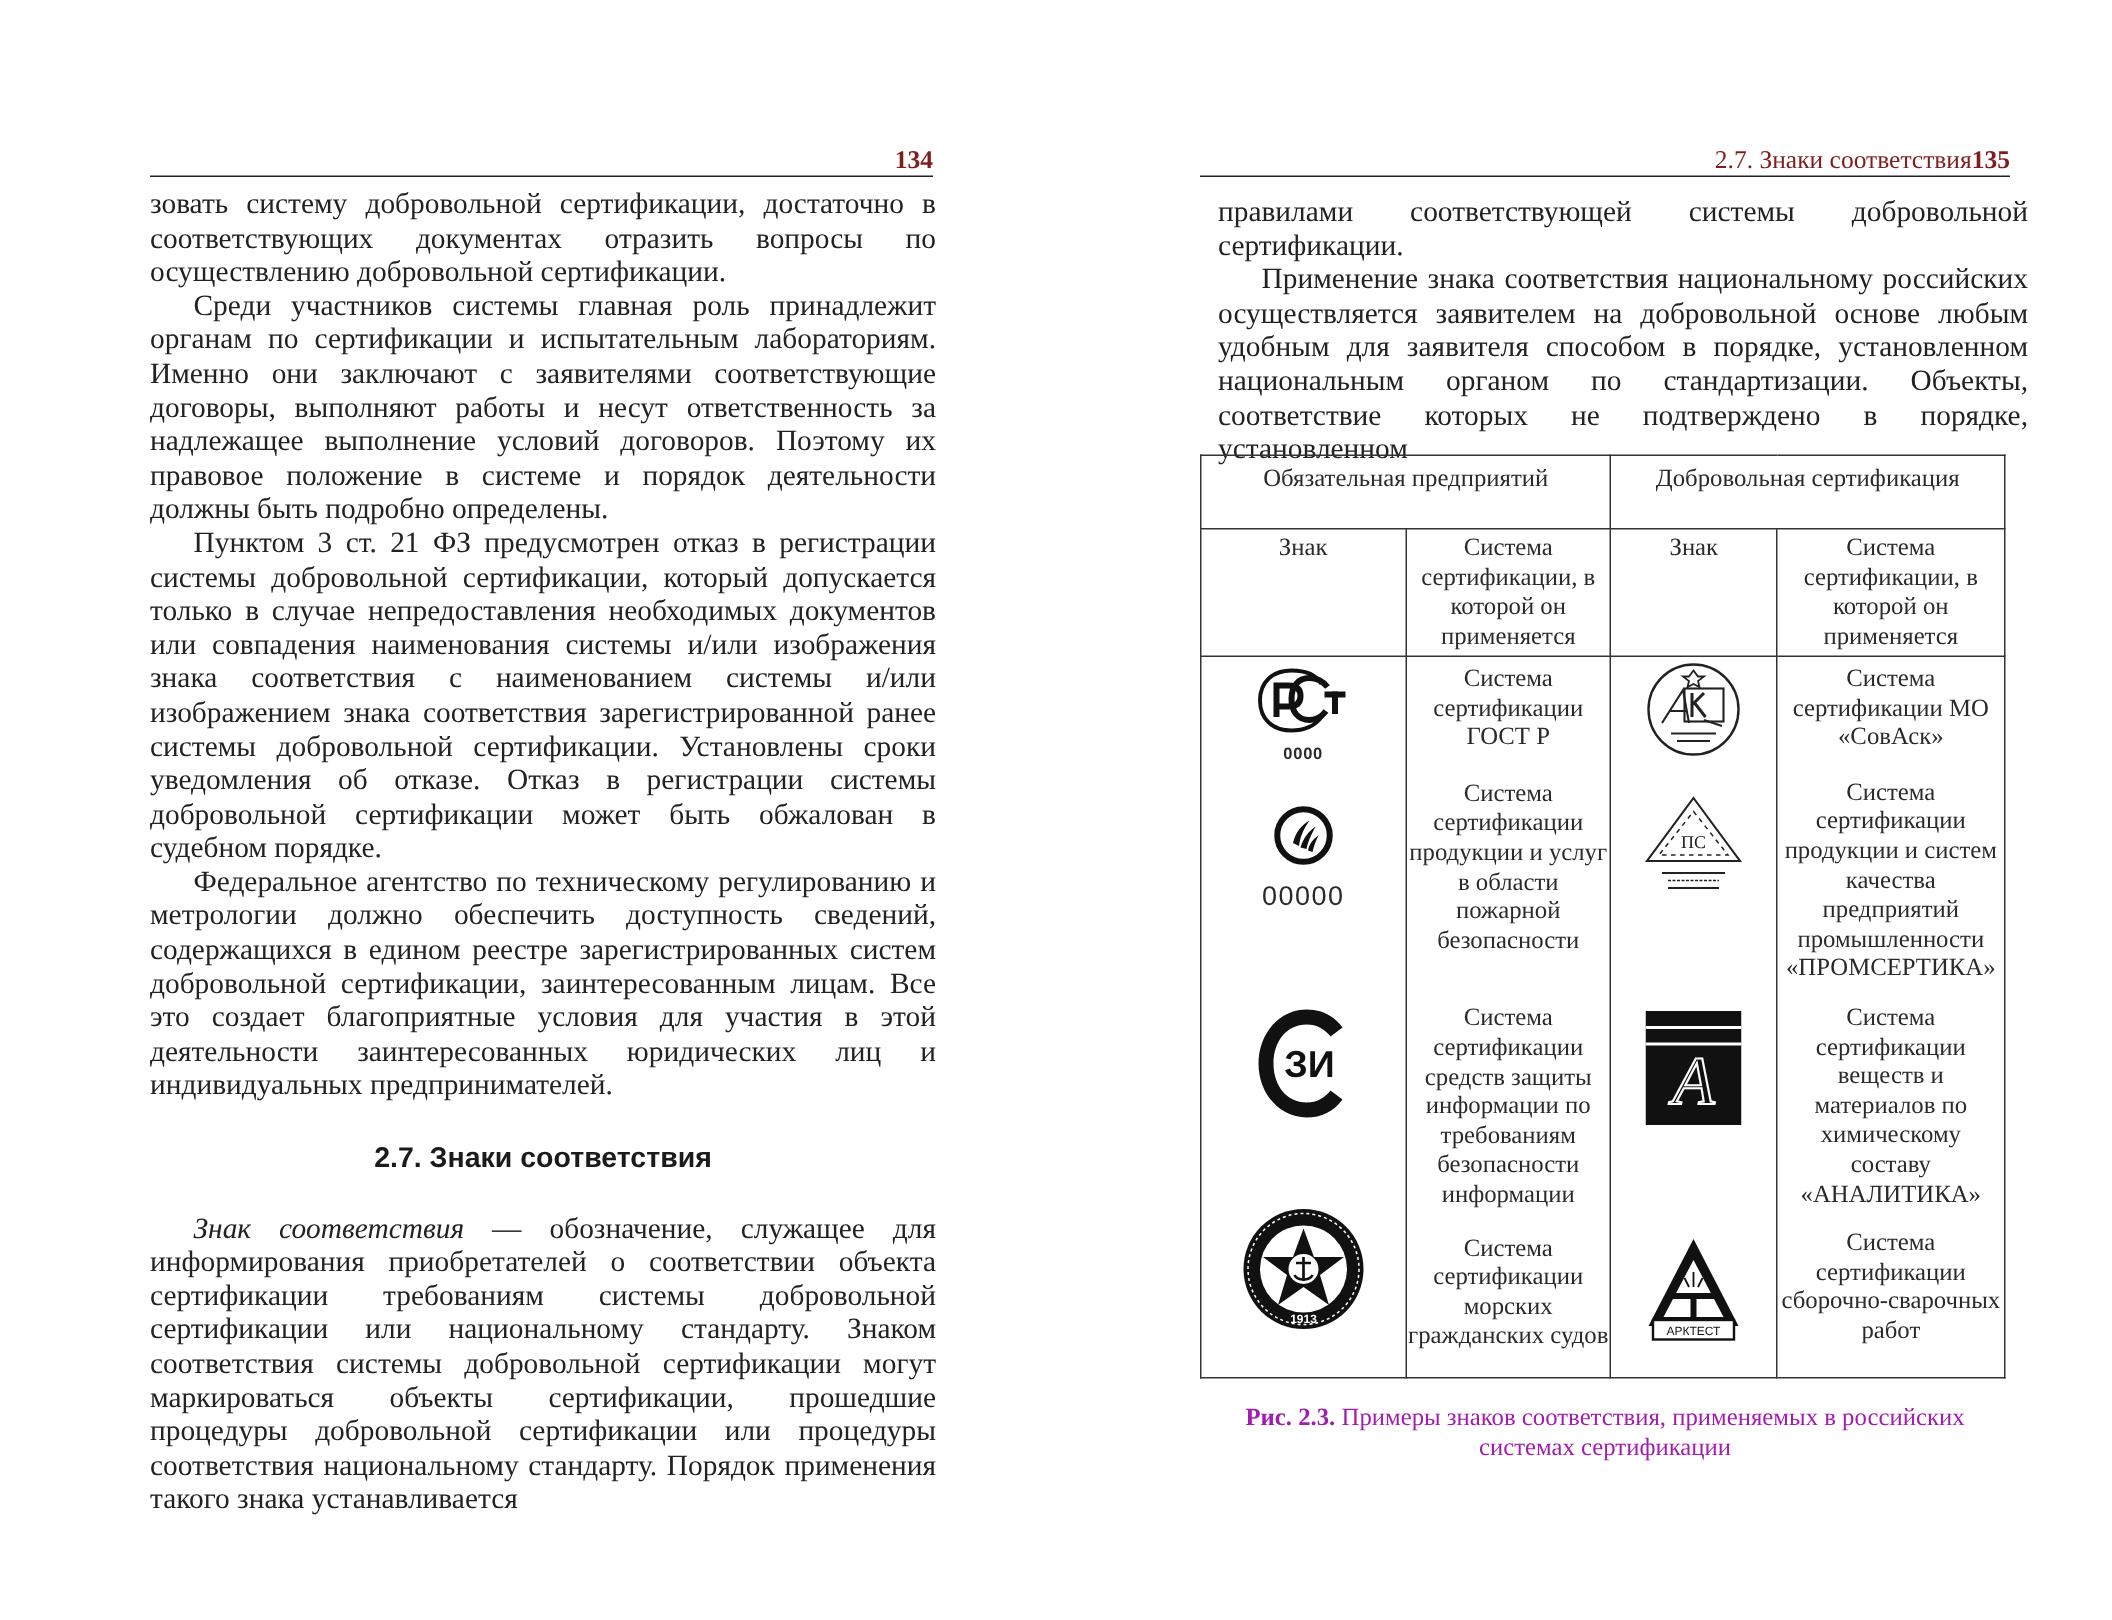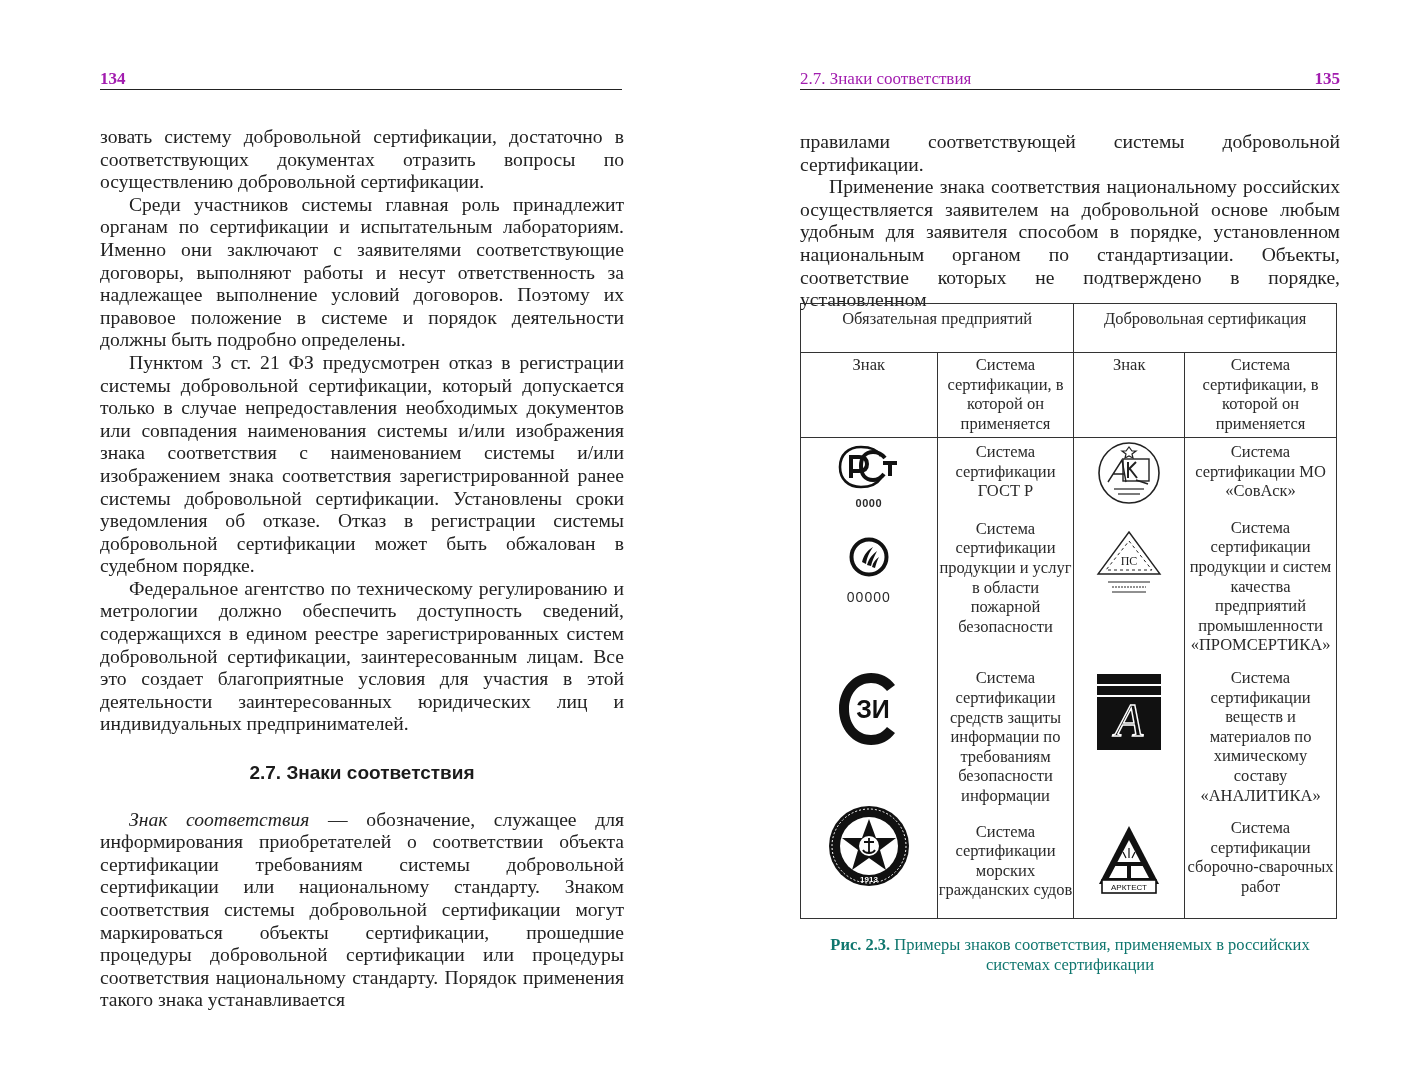--- a/index.html
+++ b/index.html
@@ -4,36 +4,36 @@
 <style>
   * { box-sizing: border-box; margin: 0; padding: 0; }
   html, body { width: 1408px; height: 1080px; background: #ffffff; overflow: hidden; }
   body { position: relative; font-family: "Liberation Serif", serif; color: #1e1e1e; }
 
   .page { position: absolute; top: 0; height: 1080px; }
   .page-left { left: 0; width: 704px; }
   .page-right { left: 704px; width: 704px; }
 
   .running-head {
-    position: absolute; top: 68px; height: 22px;
+    position: absolute; top: 96px; height: 22px;
     border-bottom: 1.6px solid #222;
     font-size: 17px; line-height: 20px;
-    display: flex; justify-content: space-between; align-items: flex-end;
-    color: #a21caf;
+    display: flex; justify-content: flex-end; align-items: flex-end;
+    color: #7f1d1d;
   }
   .page-left .running-head { left: 100px; width: 522px; }
   .page-right .running-head { left: 96px; width: 540px; }
   .page-num { font-weight: bold; font-size: 17px; }
 
   .body-text {
     position: absolute; font-size: 19.6px; line-height: 22.6px;
     text-align: justify; color: #222;
   }
   .page-left .body-text { left: 100px; width: 524px; top: 126px; }
-  .page-right .body-text { left: 96px; width: 540px; top: 131px; }
+  .page-right .body-text { left: 108px; width: 540px; top: 131px; }
 
   .body-text p { text-indent: 29px; }
   .body-text p.noindent { text-indent: 0; }
 
   .section-heading {
     font-family: "Liberation Sans", sans-serif; font-weight: bold;
     font-size: 19px; text-align: center; text-indent: 0 !important;
     margin: 26px 0 24px 0; color: #1b1b1b;
   }
   .term { font-style: italic; font-weight: normal; }
@@ -52,25 +52,25 @@
   .fig-table th.sub { height: 85px; padding-top: 2px; }
   .col-sign { width: 137px; }
   .col-sys { width: 137px; }
   .col-sign2 { width: 111px; }
   .col-sys2 { width: 152px; }
   .fig-table td.sys-cell { padding-top: 4px; }
   .sys-item { margin-bottom: 9px; }
   .logo-stack { display: flex; flex-direction: column; align-items: center; }
   .logo-wrap { display: flex; flex-direction: column; align-items: center; }
   .logo-num { font-family: "Liberation Sans", sans-serif; font-weight: bold; font-size: 11px; letter-spacing: 0.5px; margin-top: 2px; }
-  .logo-num2 { font-family: "Liberation Sans", sans-serif; font-size: 14px; letter-spacing: 1px; margin-top: 10px; }
+  .logo-num2 { font-family: "Liberation Sans", sans-serif; font-size: 18px; letter-spacing: 1px; margin-top: 10px; }
 
   .caption {
     position: absolute; left: 96px; top: 935px; width: 540px;
-    font-size: 16.5px; line-height: 20px; text-align: center; color: #0f766e;
+    font-size: 16.5px; line-height: 20px; text-align: center; color: #a21caf;
   }
   .caption b { font-weight: bold; }
 </style>
 </head>
 <body>
 
 <div class="page page-left">
   <div class="running-head">
     <span class="page-num">134</span>
   </div>

